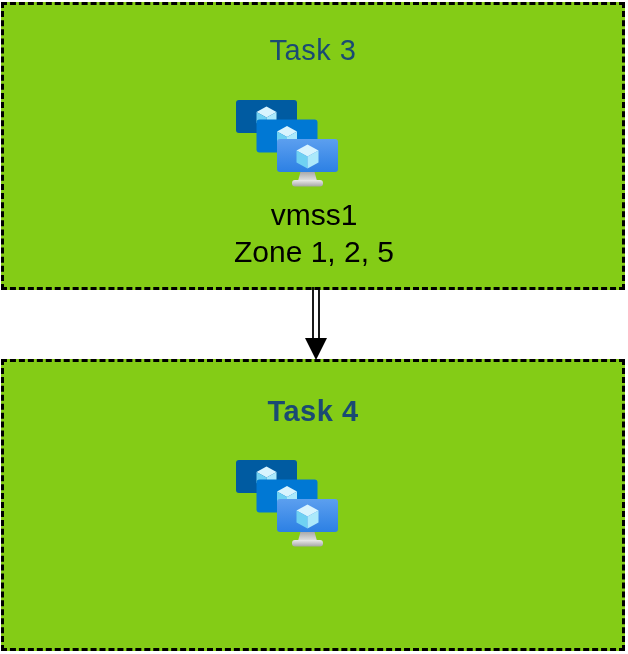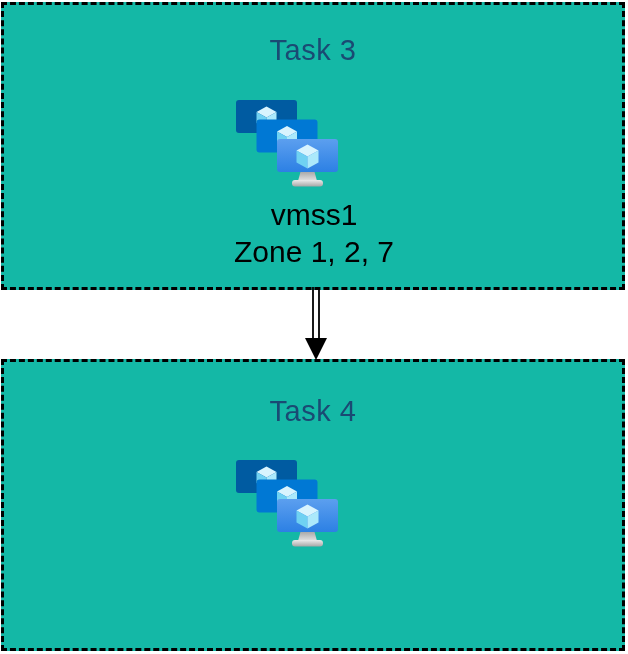--- a/index.html
+++ b/index.html
@@ -8,25 +8,25 @@
     background: #ffffff;
     font-family: "Liberation Sans", sans-serif;
     position: relative;
     overflow: hidden;
   }
   .task-box {
     position: absolute;
     left: 1px;
     width: 618px;
     border: 3px dashed #000000;
-    background: #14b8a6;
+    background: #84cc16;
     box-sizing: content-box;
   }
   #box-task3 { top: 2px; height: 282px; }
-  #box-task4 { top: 359px; height: 286px; }
+  #box-task4 { top: 359px; height: 286px; font-weight: bold; }
 
   .task-title {
     position: absolute;
     top: 27px;
     left: 0; width: 100%;
     text-align: center;
     color: #1a4a73;
     font-size: 29px;
     line-height: 36px;
     letter-spacing: 0.5px;
@@ -103,21 +103,21 @@
       </g>
       <rect x="41" y="39" width="61" height="33" rx="3" fill="url(#gf1)"></rect>
       <g transform="translate(71.5,56.5)">
         <polygon points="0,-12 11,-6 0,0 -11,-6" fill="#D8F4FE"></polygon>
         <polygon points="-11,-6 0,0 0,12 -11,6" fill="#6FD1F2"></polygon>
         <polygon points="11,-6 0,0 0,12 11,6" fill="#ABE9FB"></polygon>
       </g>
     </svg>
 
     <div class="box-label" id="task3-vm-name">vmss1</div>
-    <div class="box-label" id="task3-zones">Zone 1, 2, 7</div>
+    <div class="box-label" id="task3-zones">Zone 1, 2, 5</div>
   </div>
 
   <svg class="flow-arrow" viewBox="0 0 28 74" aria-hidden="true">
     <line x1="11" y1="0" x2="11" y2="56" stroke="#000000" stroke-width="1.8"></line>
     <line x1="17" y1="0" x2="17" y2="56" stroke="#000000" stroke-width="1.8"></line>
     <polygon points="3,51 25,51 14,73" fill="#000000"></polygon>
   </svg>
 
   <div class="task-box" id="box-task4">
     <div class="task-title">Task 4</div>

